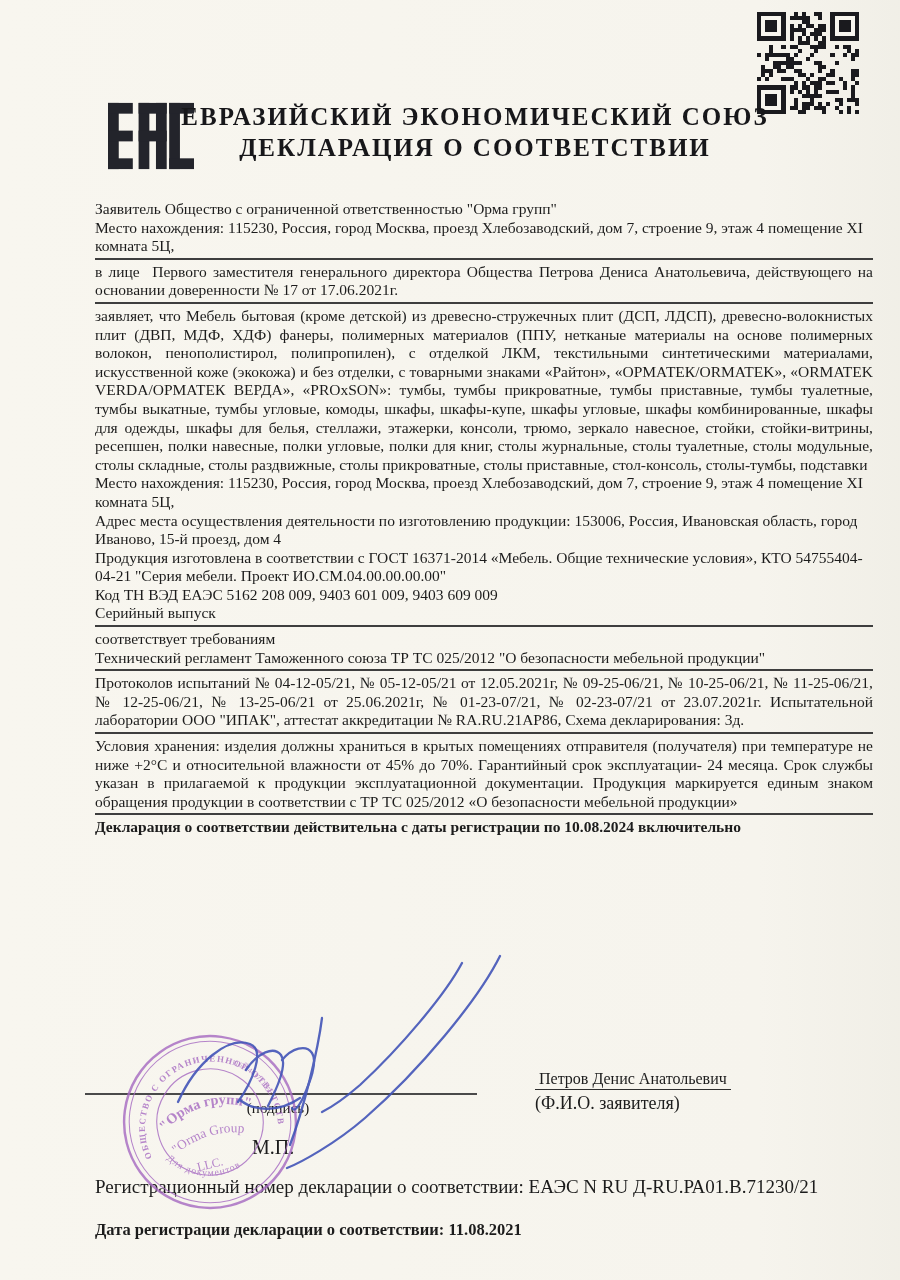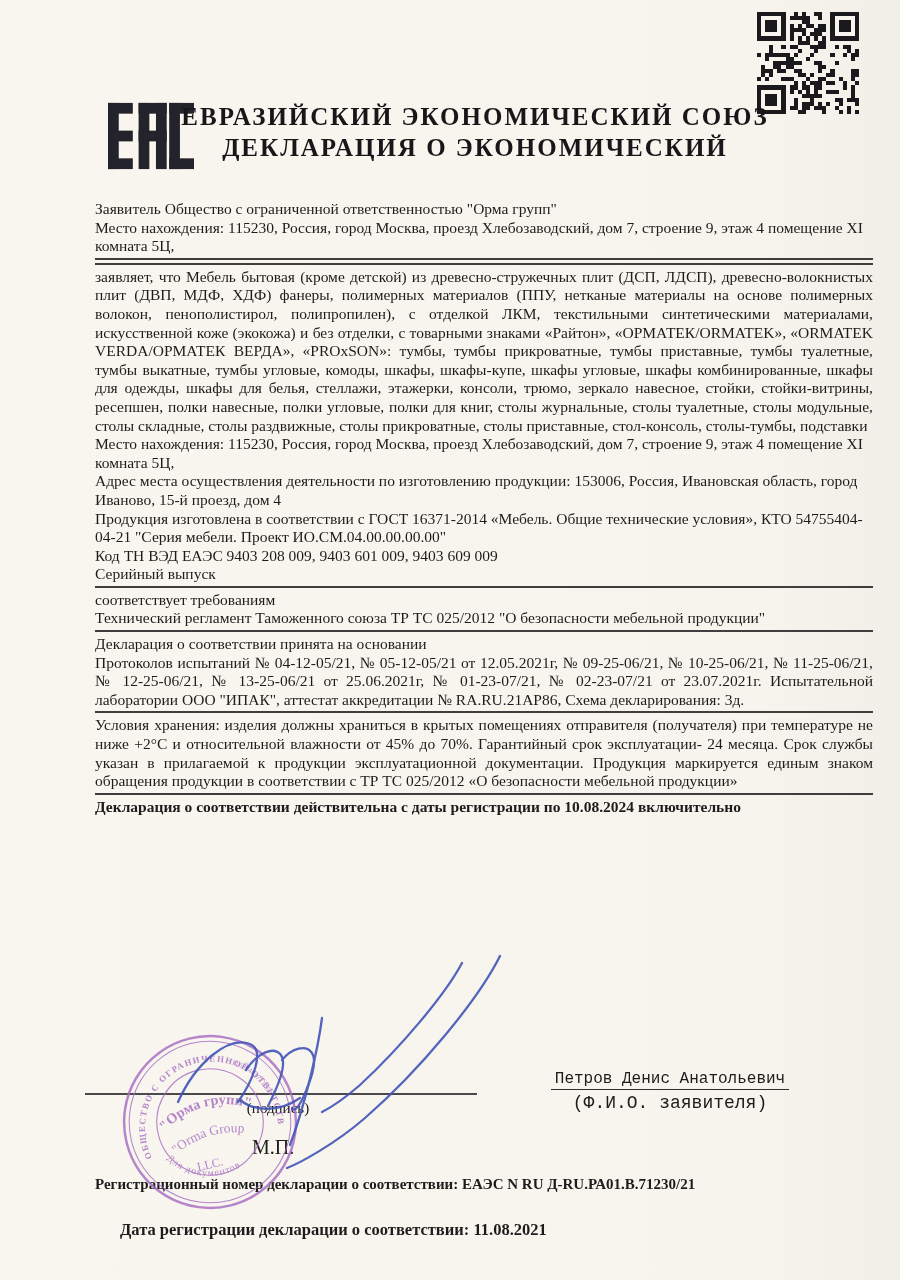--- a/index.html
+++ b/index.html
@@ -19,25 +19,25 @@
     font-size:15.5px;line-height:18.6px;}
   .content p{margin:0;}
   .content p.just{text-align:justify;}
   .rule{border-top:2px solid #3e3e3e;margin:2px 0 3px 0;}
   .lbl{font-weight:normal;}
   .validity{font-weight:bold;margin-top:3px !important;}
   
   .sign-line{position:absolute;left:85px;top:1093px;width:392px;border-top:2px solid #4a4a4a;}
   .sign-caption{position:absolute;left:200px;top:1100px;width:156px;text-align:center;font-size:15px;}
   .mp{position:absolute;left:252px;top:1136px;font-size:20px;}
-  .name-block{position:absolute;left:535px;top:1070px;width:270px;text-align:center;font-size:16px;font-family:Liberation Mono, monospace;}
+  .name-block{position:absolute;left:535px;top:1070px;width:270px;text-align:left;font-size:16px;}
   .name-block .name{display:inline-block;border-bottom:1.5px solid #2e2e2e;padding:0 4px 1px 4px;}
   .name-block .cap{font-size:18px;margin-top:3px;}
-  .regnum{position:absolute;left:95px;top:1176px;font-weight:bold;font-size:15px;}
-  .regdate{position:absolute;left:95px;top:1220px;font-weight:bold;font-size:16.5px;margin-left:25px;}
+  .regnum{position:absolute;left:95px;top:1176px;font-weight:normal;font-size:19px;}
+  .regdate{position:absolute;left:95px;top:1220px;font-weight:bold;font-size:16.5px;}
   
   .stamp{position:absolute;left:120px;top:1032px;width:180px;height:180px;opacity:.82;pointer-events:none;z-index:5;}
   .sig-overlay{position:absolute;left:0;top:0;width:900px;height:1280px;pointer-events:none;z-index:6;}
   .stamp text{font-family:"Liberation Serif",serif;}
 </style>
 </head>
 <body>
 
 <div class="page">
 
@@ -250,58 +250,60 @@
         <rect x="19" y="1" width="5" height="5" fill="#f7f5ee"></rect>
         <rect x="20" y="2" width="3" height="3" fill="#1a1a1e"></rect>
         <rect x="0" y="18" width="7" height="7" fill="#1a1a1e"></rect>
         <rect x="1" y="19" width="5" height="5" fill="#f7f5ee"></rect>
         <rect x="2" y="20" width="3" height="3" fill="#1a1a1e"></rect>
       </svg>
   </div>
 
   <div class="title-block">
     <div>ЕВРАЗИЙСКИЙ ЭКОНОМИЧЕСКИЙ СОЮЗ</div>
-    <div>ДЕКЛАРАЦИЯ О ЭКОНОМИЧЕСКИЙ</div>
+    <div>ДЕКЛАРАЦИЯ О СООТВЕТСТВИИ</div>
   </div>
 
   <div class="content">
 
     <section>
       <p class="just"><span class="lbl">Заявитель</span> <span>Общество с ограниченной ответственностью "Орма групп"</span></p>
       <p>Место нахождения: 115230, Россия, город Москва, проезд Хлебозаводский, дом 7, строение 9, этаж 4 помещение XI комната 5Ц,</p>
     </section>
 
     <div class="rule"></div>
 
+    <section>
+      <p class="just"><span class="lbl">в лице</span>&nbsp; <span>Первого заместителя генерального директора Общества Петрова Дениса Анатольевича, действующего на основании доверенности № 17 от 17.06.2021г.</span></p>
+    </section>
 
     <div class="rule"></div>
 
     <section>
       <p class="just"><span class="lbl">заявляет,</span> <span>что Мебель бытовая (кроме детской) из древесно-стружечных плит (ДСП, ЛДСП), древесно-волокнистых плит (ДВП, МДФ, ХДФ) фанеры, полимерных материалов (ППУ, нетканые материалы на основе полимерных волокон, пенополистирол, полипропилен), с отделкой ЛКМ, текстильными синтетическими материалами, искусственной коже (экокожа) и без отделки, с товарными знаками «Райтон», «ОРМАТЕК/ORMATEK», «ORMATEK VERDA/ОРМАТЕК ВЕРДА», «PROxSON»: тумбы, тумбы прикроватные, тумбы приставные, тумбы туалетные, тумбы выкатные, тумбы угловые, комоды, шкафы, шкафы-купе, шкафы угловые, шкафы комбинированные, шкафы для одежды, шкафы для белья, стеллажи, этажерки, консоли, трюмо, зеркало навесное, стойки, стойки-витрины, ресепшен, полки навесные, полки угловые, полки для книг, столы журнальные, столы туалетные, столы модульные, столы складные, столы раздвижные, столы прикроватные, столы приставные, стол-консоль, столы-тумбы, подставки</span></p>
     </section>
 
     <section>
       <p>Место нахождения: 115230, Россия, город Москва, проезд Хлебозаводский, дом 7, строение 9, этаж 4 помещение XI комната 5Ц,</p>
       <p>Адрес места осуществления деятельности по изготовлению продукции: 153006, Россия, Ивановская область, город Иваново, 15-й проезд, дом 4</p>
       <p>Продукция изготовлена в соответствии с ГОСТ 16371-2014 «Мебель. Общие технические условия», КТО 54755404-04-21 "Серия мебели. Проект ИО.СМ.04.00.00.00.00"</p>
-      <p>Код ТН ВЭД ЕАЭС 9403 208 009, 9403 601 009, 9403 609 009</p>
+      <p>Код ТН ВЭД ЕАЭС 5162 208 009, 9403 601 009, 9403 609 009</p>
       <p>Серийный выпуск</p>
     </section>
 
     <div class="rule"></div>
 
     <section>
       <p class="lbl">соответствует требованиям</p>
       <p>Технический регламент Таможенного союза ТР ТС 025/2012 "О безопасности мебельной продукции"</p>
     </section>
 
     <div class="rule"></div>
 
     <section>
-      <p class="lbl">Декларация о соответствии принята на основании</p>
       <p class="just">Протоколов испытаний № 04-12-05/21, № 05-12-05/21 от 12.05.2021г, № 09-25-06/21, № 10-25-06/21, № 11-25-06/21, № 12-25-06/21, № 13-25-06/21 от 25.06.2021г, № 01-23-07/21, № 02-23-07/21 от 23.07.2021г. Испытательной лаборатории ООО "ИПАК", аттестат аккредитации № RA.RU.21АР86, Схема декларирования: 3д.</p>
     </section>
 
     <div class="rule"></div>
 
     <section>
       <p class="just">Условия хранения: изделия должны храниться в крытых помещениях отправителя (получателя) при температуре не ниже +2°С и относительной влажности от 45% до 70%. Гарантийный срок эксплуатации- 24 месяца. Срок службы указан в прилагаемой к продукции эксплуатационной документации. Продукция маркируется единым знаком обращения продукции в соответствии с ТР ТС 025/2012 «О безопасности мебельной продукции»</p>
     </section>
 
     <div class="rule"></div>

